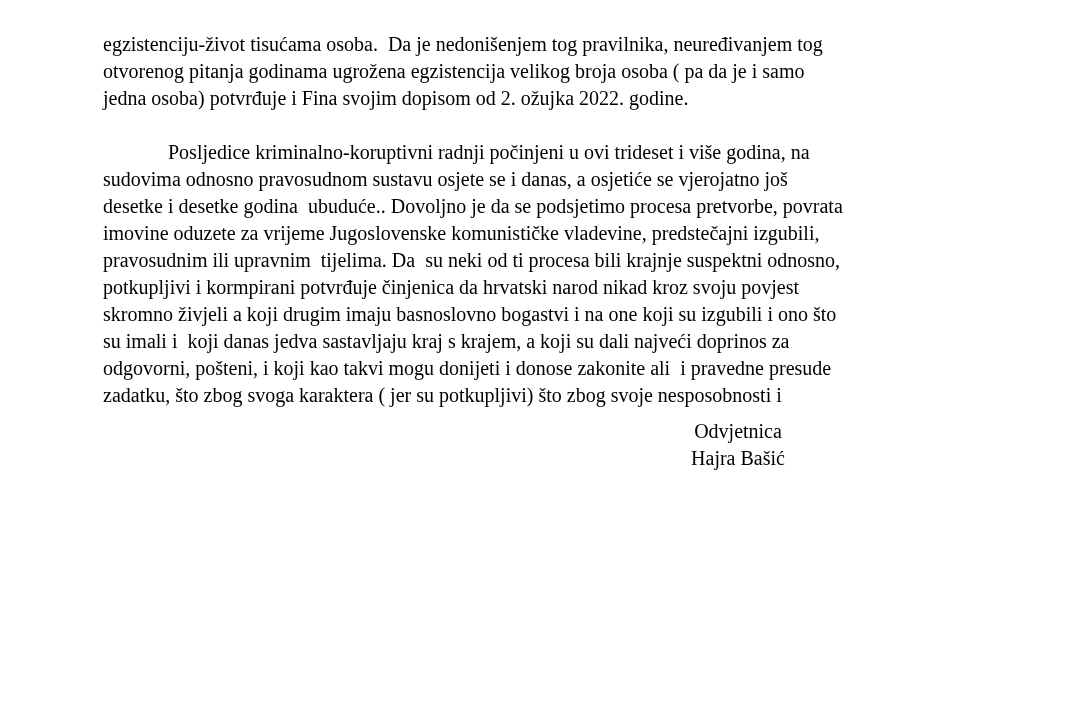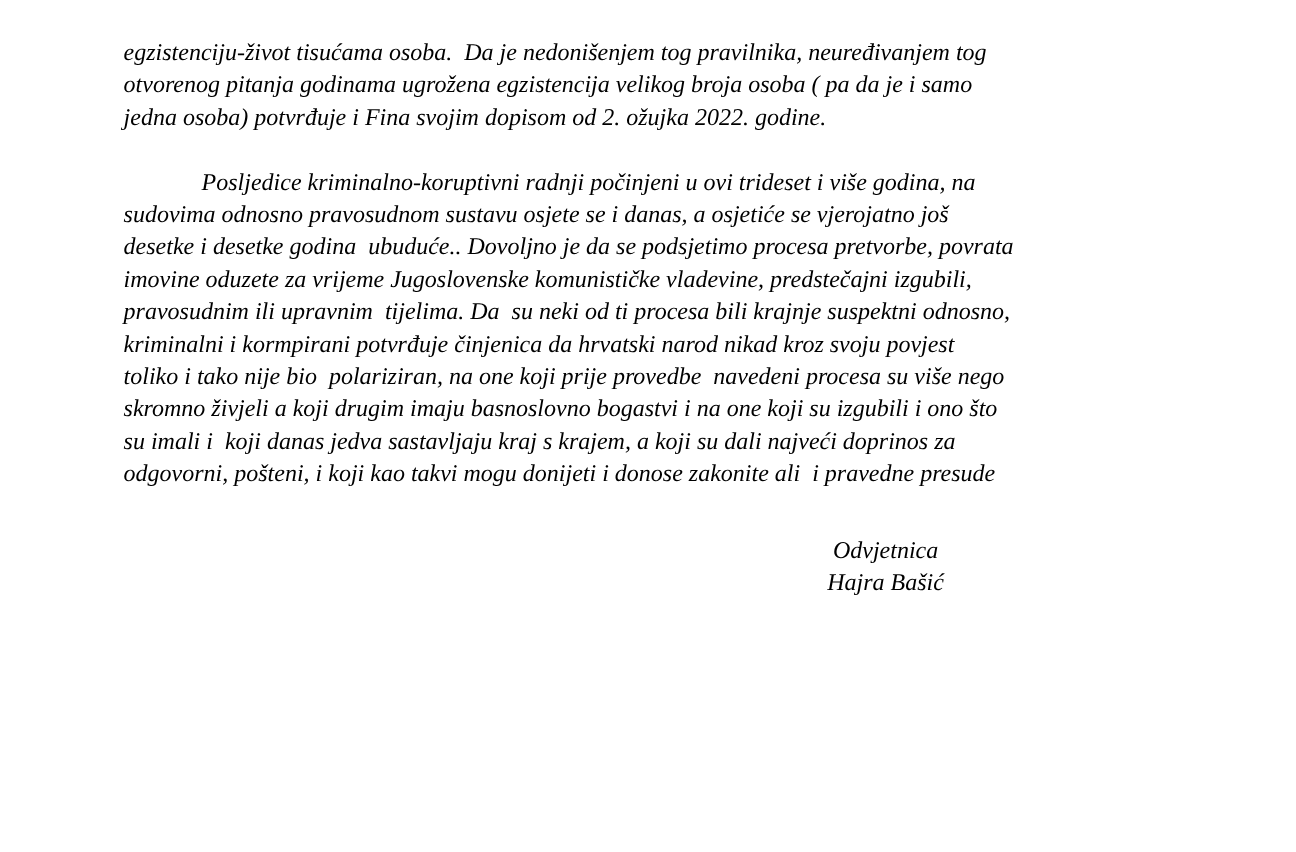--- a/index.html
+++ b/index.html
@@ -14,41 +14,40 @@
     font-family: "Liberation Serif", "DejaVu Serif", serif;
     color: #000000;
   }
   .page {
     position: relative;
     width: 1080px;
     height: 520px;
     background: #ffffff;
     box-sizing: border-box;
     padding: 31px 100px 0 103px;
-    font-style: italic;
   }
   .doc-body {
     font-size: 20px;
     line-height: 27px;
   }
   .paragraph {
     margin: 0;
   }
   .paragraph.space-before {
     margin-top: 27px;
   }
   .line {
     white-space: pre-wrap;
     min-height: 27px;
   }
   .line.first-indent {
     padding-left: 65px;
   }
   .signature {
-    margin-top: 37px;
+    margin-top: 9px;
     margin-left: 565px;
     width: 140px;
     text-align: center;
     font-size: 20px;
     line-height: 27px;
   }
   .signature div {
     white-space: pre;
   }
 </style>
@@ -61,26 +60,26 @@
         <div class="line">egzistenciju-život tisućama osoba.  Da je nedonišenjem tog pravilnika, neuređivanjem tog</div>
         <div class="line">otvorenog pitanja godinama ugrožena egzistencija velikog broja osoba ( pa da je i samo</div>
         <div class="line">jedna osoba) potvrđuje i Fina svojim dopisom od 2. ožujka 2022. godine.</div>
       </div>
       <div class="paragraph space-before">
         <div class="line first-indent">Posljedice kriminalno-koruptivni radnji počinjeni u ovi trideset i više godina, na</div>
         <div class="line">sudovima odnosno pravosudnom sustavu osjete se i danas, a osjetiće se vjerojatno još</div>
         <div class="line">desetke i desetke godina  ubuduće.. Dovoljno je da se podsjetimo procesa pretvorbe, povrata</div>
         <div class="line">imovine oduzete za vrijeme Jugoslovenske komunističke vladevine, predstečajni izgubili,</div>
         <div class="line">pravosudnim ili upravnim  tijelima. Da  su neki od ti procesa bili krajnje suspektni odnosno,</div>
-        <div class="line">kriminalni i kormpirani potvrđuje činjenica da hrvatski narod nikad kroz svoju povjest</div>
-        <div class="line">toliko i tako nije bio  polariziran, na one koji prije provedbe  navedeni procesa su više nego</div>
+        <div class="line">potkupljivi i kormpirani potvrđuje činjenica da hrvatski narod nikad kroz svoju povjest</div>
         <div class="line">skromno živjeli a koji drugim imaju basnoslovno bogastvi i na one koji su izgubili i ono što</div>
         <div class="line">su imali i  koji danas jedva sastavljaju kraj s krajem, a koji su dali najveći doprinos za</div>
       </div>
       <div class="paragraph">
         <div class="line">odgovorni, pošteni, i koji kao takvi mogu donijeti i donose zakonite ali  i pravedne presude</div>
+        <div class="line">zadatku, što zbog svoga karaktera ( jer su potkupljivi) što zbog svoje nesposobnosti i</div>
       </div>
     </div>
   <div class="signature">
     <div>Odvjetnica</div>
     <div>Hajra Bašić</div>
   </div>
 </div>
 
 </body></html>

